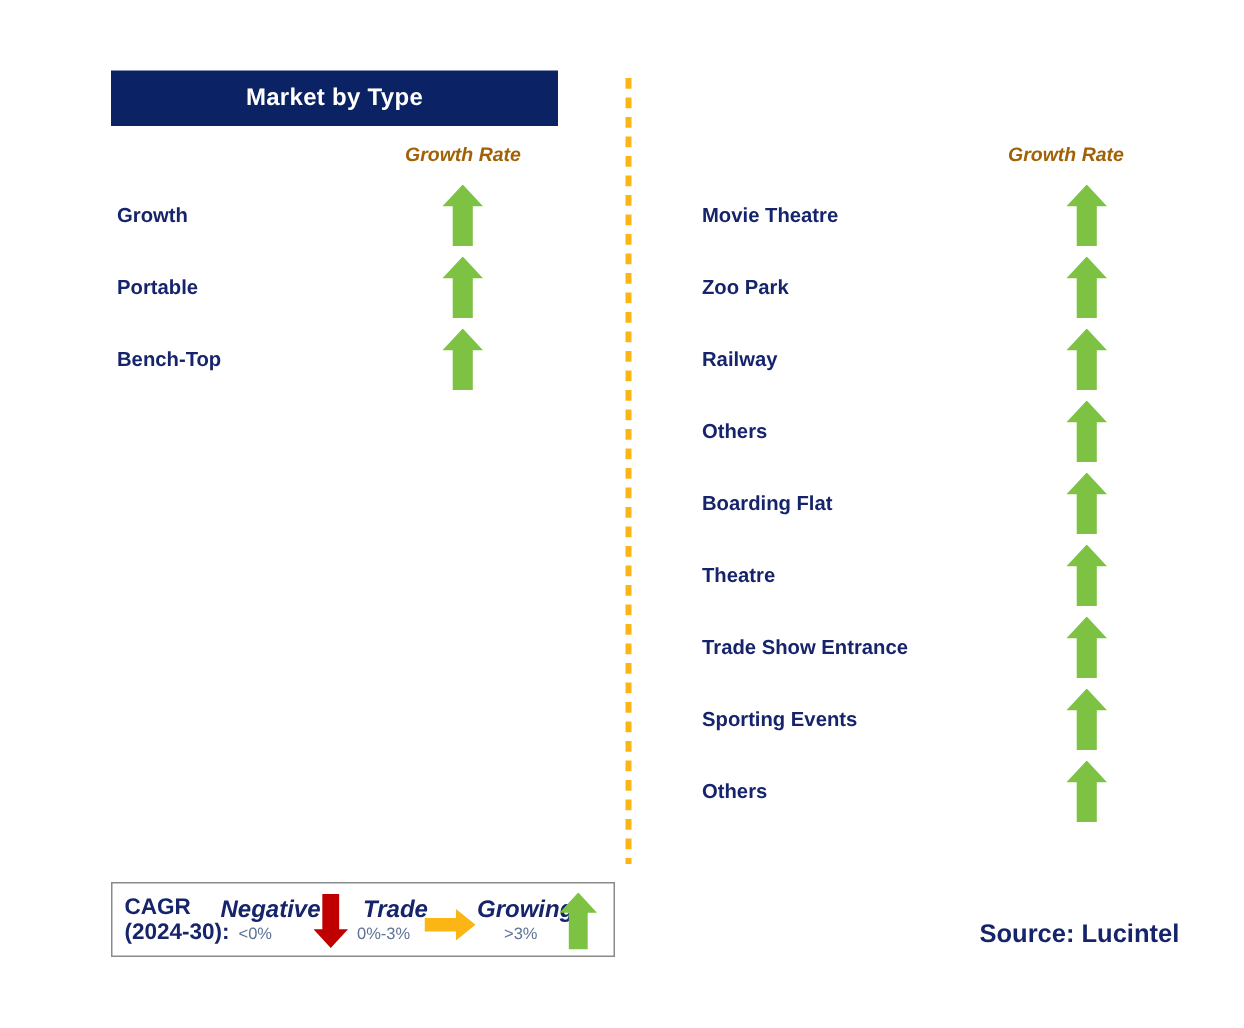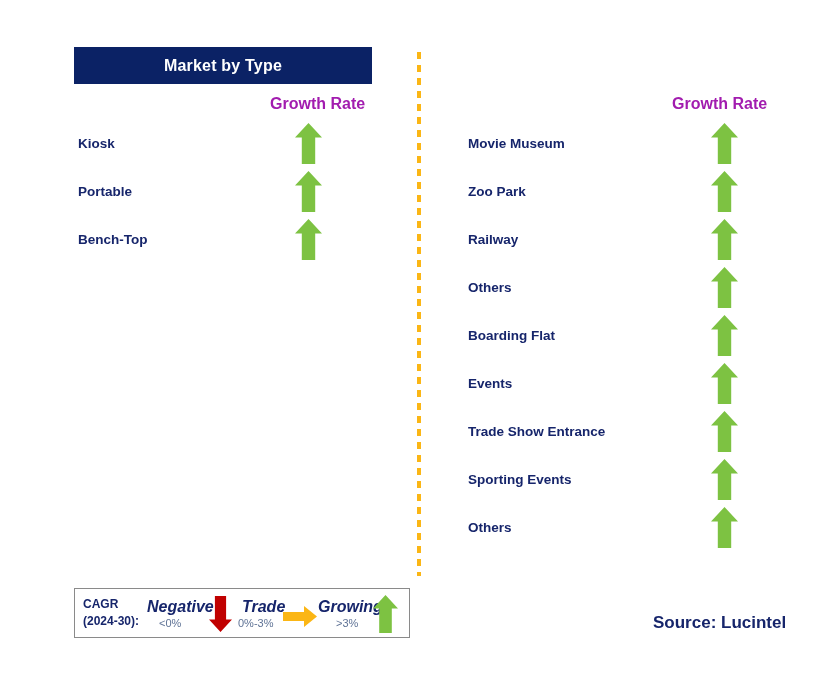--- a/index.html
+++ b/index.html
@@ -35,24 +35,25 @@
     font-size: 16px;
     font-weight: bold;
     letter-spacing: 0.2px;
   }
   #panel-type-header   { left: 74px;  top: 47px; width: 298px; }
   #panel-app-header    { left: 465px; top: 47px; width: 300px; }
 
   
   .growth-rate-caption {
     position: absolute;
-    font-size: 16px;
-    font-weight: bold;
-    color: #a21caf;
-    white-space: nowrap;
+    font-size: 13px;
+    font-weight: bold;
+    color: #a16207;
+    white-space: nowrap;
+    font-style: italic;
   }
   #growth-caption-type { left: 270px; top: 95px; }
   #growth-caption-app  { left: 672px; top: 95px; }
 
   
   .row {
     position: absolute;
     height: 42px;
     display: flex;
     align-items: center;
@@ -106,21 +107,21 @@
   }
   #legend .legend-inner {
     position: relative;
     width: 100%;
     height: 100%;
   }
   .legend-cagr {
     position: absolute;
     left: 8px;
     top: 7px;
-    font-size: 12px;
+    font-size: 15px;
     font-weight: bold;
     color: #16256b;
     line-height: 17px;
     white-space: nowrap;
   }
   .legend-term {
     position: absolute;
     font-size: 16px;
     font-weight: bold;
     font-style: italic;
@@ -165,21 +166,21 @@
 
   <div class="panel-header" id="panel-type-header">
     <span class="title">Market by Type</span>
   </div>
 
   <div class="growth-rate-caption" id="growth-caption-type">Growth Rate</div>
 
   <div id="list-type">
 
     <div class="row" style="top:122px;">
-      <span class="row-label">Kiosk</span>
+      <span class="row-label">Growth</span>
       <span class="row-arrow">
         <svg class="arrow-up-green" width="27" height="41" viewBox="0 0 27 41" aria-hidden="true">
           <path d="M13.5 0 L27 14.5 L20.2 14.5 L20.2 41 L6.8 41 L6.8 14.5 L0 14.5 Z" fill="#7dc242"></path>
         </svg>
       </span>
     </div>
 
     <div class="row" style="top:170px;">
       <span class="row-label">Portable</span>
       <span class="row-arrow">
@@ -201,21 +202,21 @@
   </div>
 
   <div id="divider"></div>
 
 
   <div class="growth-rate-caption" id="growth-caption-app">Growth Rate</div>
 
   <div id="list-app">
 
     <div class="row" style="top:122px;">
-      <span class="row-label">Movie Museum</span>
+      <span class="row-label">Movie Theatre</span>
       <span class="row-arrow">
         <svg class="arrow-up-green" width="27" height="41" viewBox="0 0 27 41" aria-hidden="true">
           <path d="M13.5 0 L27 14.5 L20.2 14.5 L20.2 41 L6.8 41 L6.8 14.5 L0 14.5 Z" fill="#7dc242"></path>
         </svg>
       </span>
     </div>
 
     <div class="row" style="top:170px;">
       <span class="row-label">Zoo Park</span>
       <span class="row-arrow">
@@ -246,21 +247,21 @@
     <div class="row" style="top:314px;">
       <span class="row-label">Boarding Flat</span>
       <span class="row-arrow">
         <svg class="arrow-up-green" width="27" height="41" viewBox="0 0 27 41" aria-hidden="true">
           <path d="M13.5 0 L27 14.5 L20.2 14.5 L20.2 41 L6.8 41 L6.8 14.5 L0 14.5 Z" fill="#7dc242"></path>
         </svg>
       </span>
     </div>
 
     <div class="row" style="top:362px;">
-      <span class="row-label">Events</span>
+      <span class="row-label">Theatre</span>
       <span class="row-arrow">
         <svg class="arrow-up-green" width="27" height="41" viewBox="0 0 27 41" aria-hidden="true">
           <path d="M13.5 0 L27 14.5 L20.2 14.5 L20.2 41 L6.8 41 L6.8 14.5 L0 14.5 Z" fill="#7dc242"></path>
         </svg>
       </span>
     </div>
 
     <div class="row" style="top:410px;">
       <span class="row-label">Trade Show Entrance</span>
       <span class="row-arrow">

